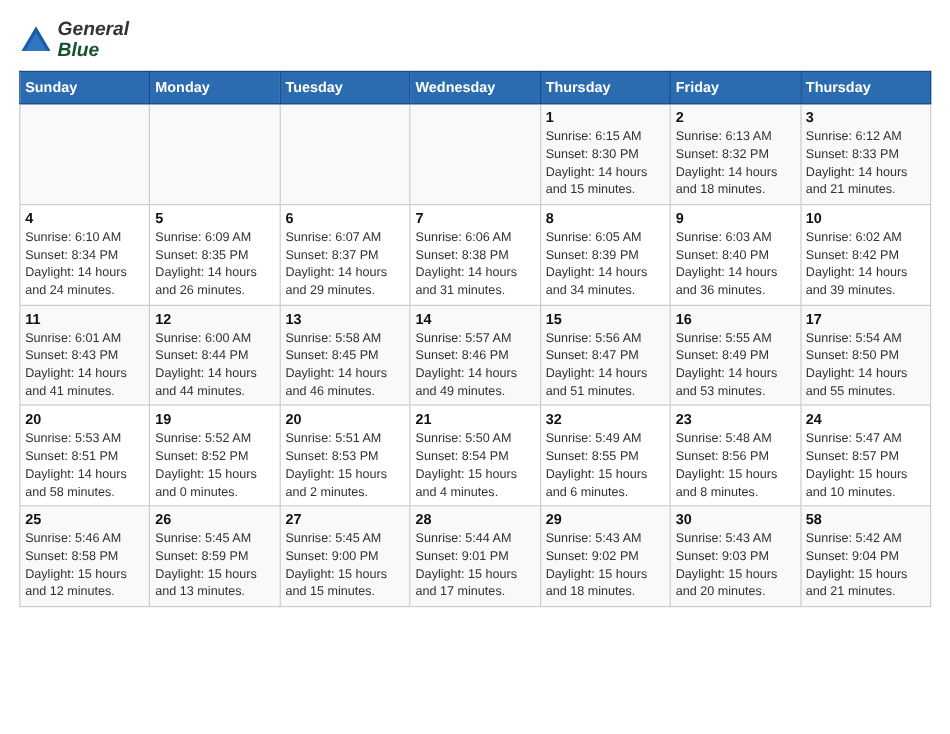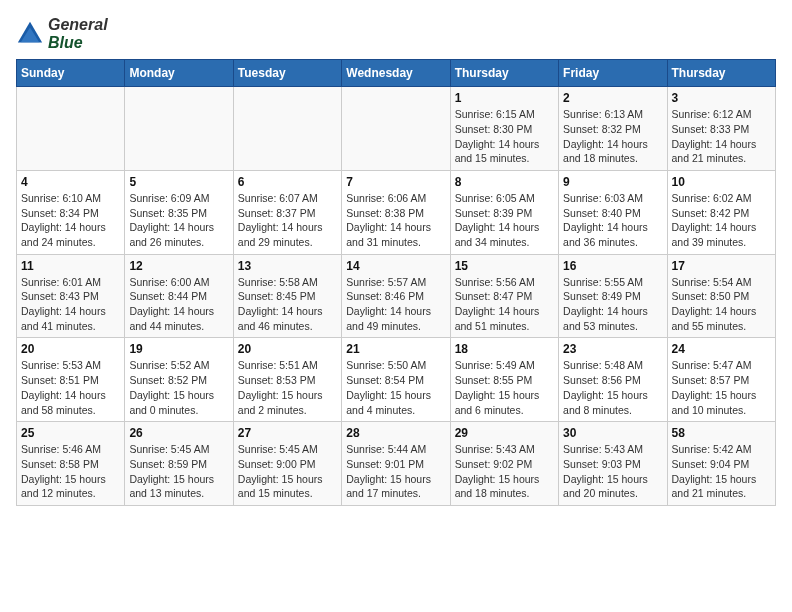--- a/index.html
+++ b/index.html
@@ -215,21 +215,21 @@
         </td>
         <td>
           <div class="day-num">20</div>
           <div class="day-info">Sunrise: 5:51 AM<br>Sunset: 8:53 PM<br>Daylight: 15 hours<br>and 2 minutes.</div>
         </td>
         <td>
           <div class="day-num">21</div>
           <div class="day-info">Sunrise: 5:50 AM<br>Sunset: 8:54 PM<br>Daylight: 15 hours<br>and 4 minutes.</div>
         </td>
         <td>
-          <div class="day-num">18</div>
+          <div class="day-num">32</div>
           <div class="day-info">Sunrise: 5:49 AM<br>Sunset: 8:55 PM<br>Daylight: 15 hours<br>and 6 minutes.</div>
         </td>
         <td>
           <div class="day-num">23</div>
           <div class="day-info">Sunrise: 5:48 AM<br>Sunset: 8:56 PM<br>Daylight: 15 hours<br>and 8 minutes.</div>
         </td>
         <td>
           <div class="day-num">24</div>
           <div class="day-info">Sunrise: 5:47 AM<br>Sunset: 8:57 PM<br>Daylight: 15 hours<br>and 10 minutes.</div>
         </td>

